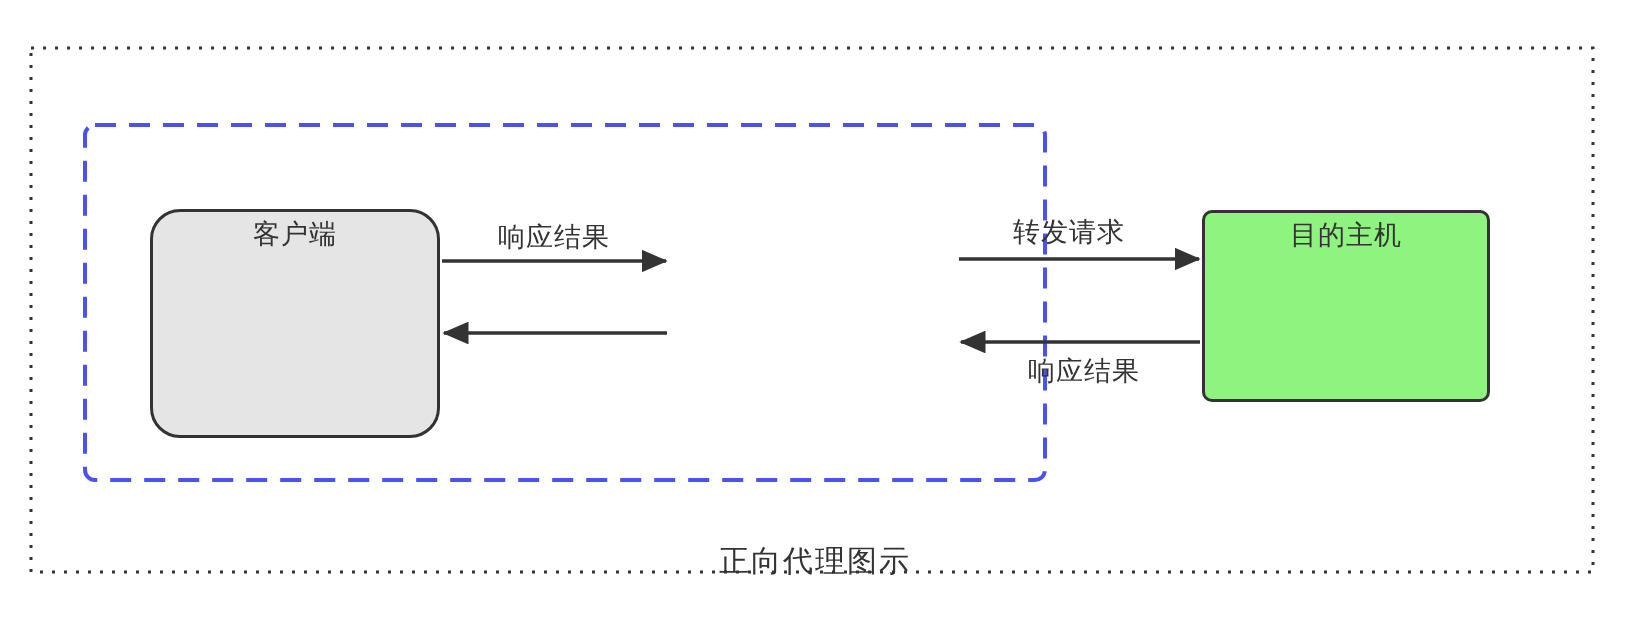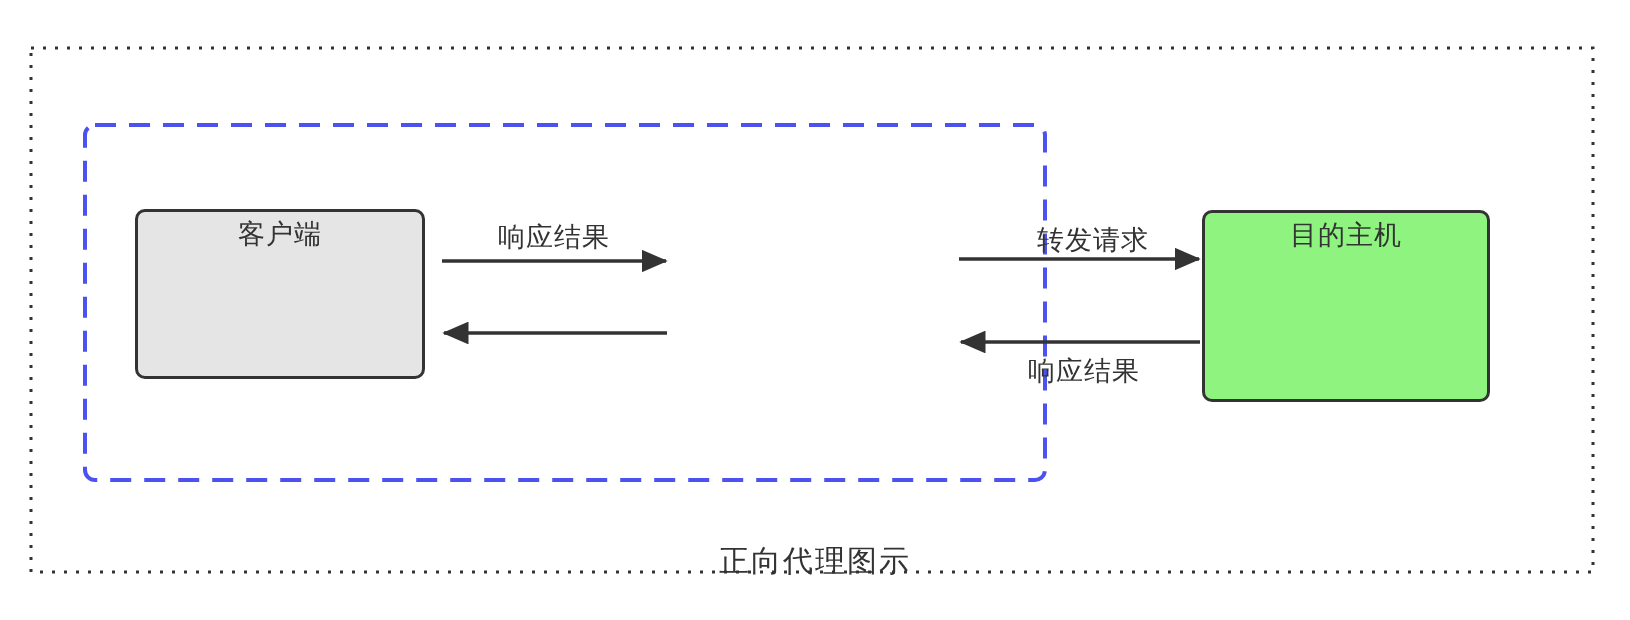--- a/index.html
+++ b/index.html
@@ -27,35 +27,35 @@
     border-radius: 10px;
     text-align: center;
   }
   .node .node-label {
     display: block;
     padding-top: 4px;
     font-size: 27px;
     color: #333333;
     letter-spacing: 1px;
   }
-  .node-client { left: 135px; top: 209px; width: 290px; height: 170px; }
+  .node-client { left: 150px; top: 209px; width: 290px; height: 229px; border-radius: 30px; }
   .node-proxy  { left: 669px; top: 211px; width: 288px; height: 175px; }
   .node-dest   { left: 1202px; top: 210px; width: 288px; height: 192px; }
 
   .edge-label {
     position: absolute;
     transform: translateX(-50%);
     white-space: nowrap;
     font-size: 27px;
     color: #333333;
     letter-spacing: 1px;
   }
   .lbl-request   { left: 554px;  top: 219px; }
   .lbl-fwd-resp  { left: 555px;  top: 346px; }
-  .lbl-fwd-req   { left: 1069px; top: 222px; margin-left: 24px; }
+  .lbl-fwd-req   { left: 1069px; top: 214px; }
   .lbl-response  { left: 1084px; top: 353px; }
 
   .diagram-title {
     position: absolute;
     left: 815px;
     top: 541px;
     transform: translateX(-50%);
     white-space: nowrap;
     font-size: 30px;
     color: #333333;

